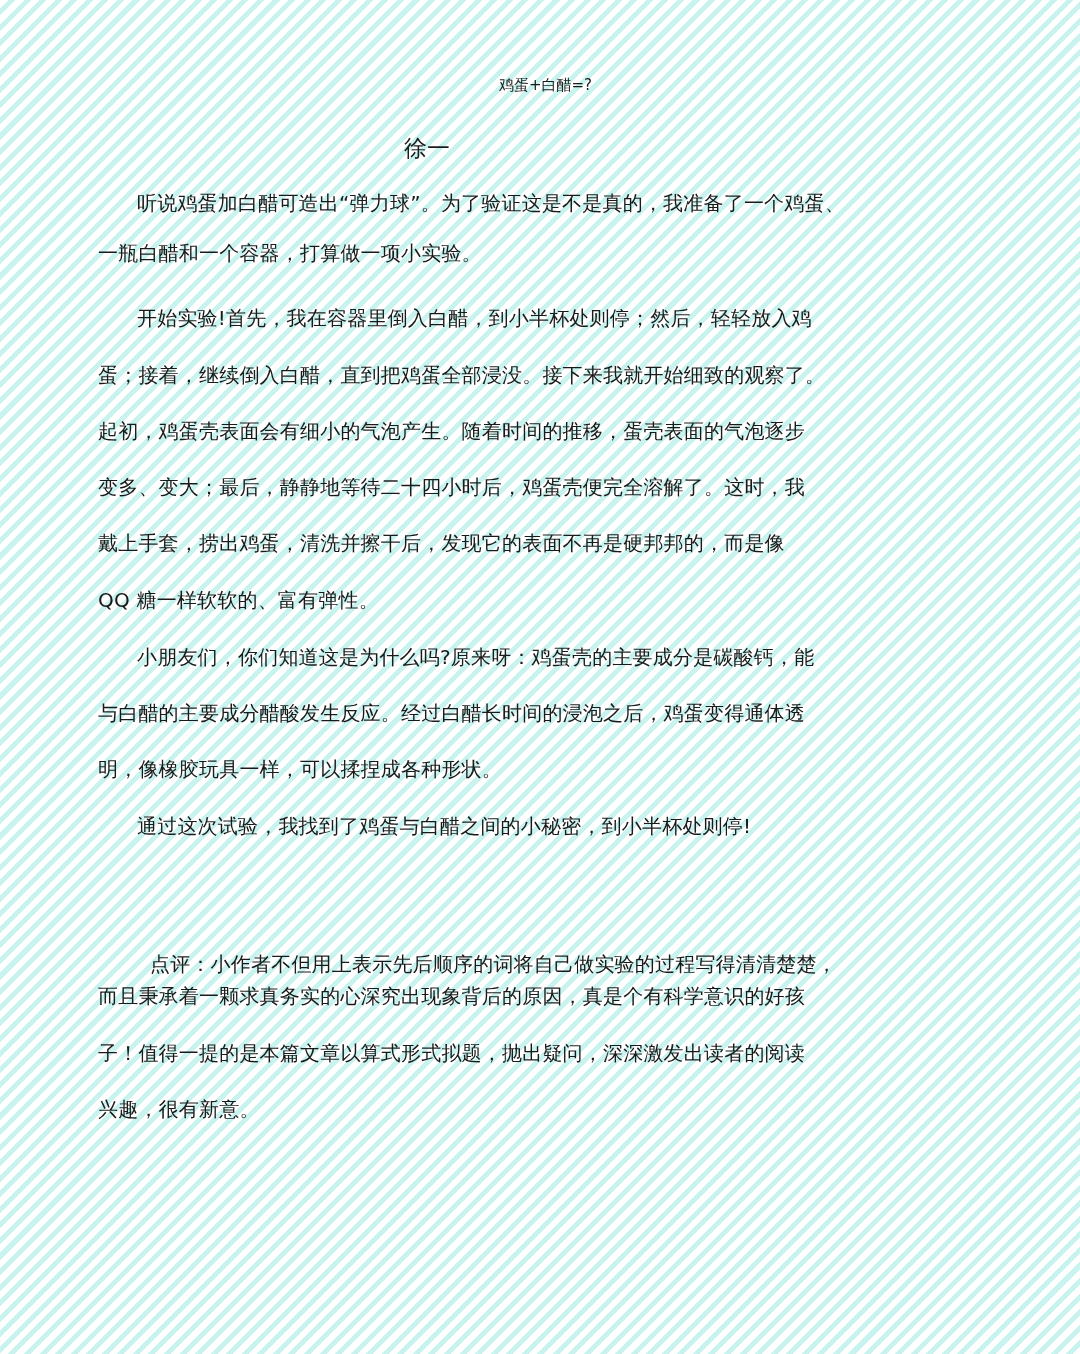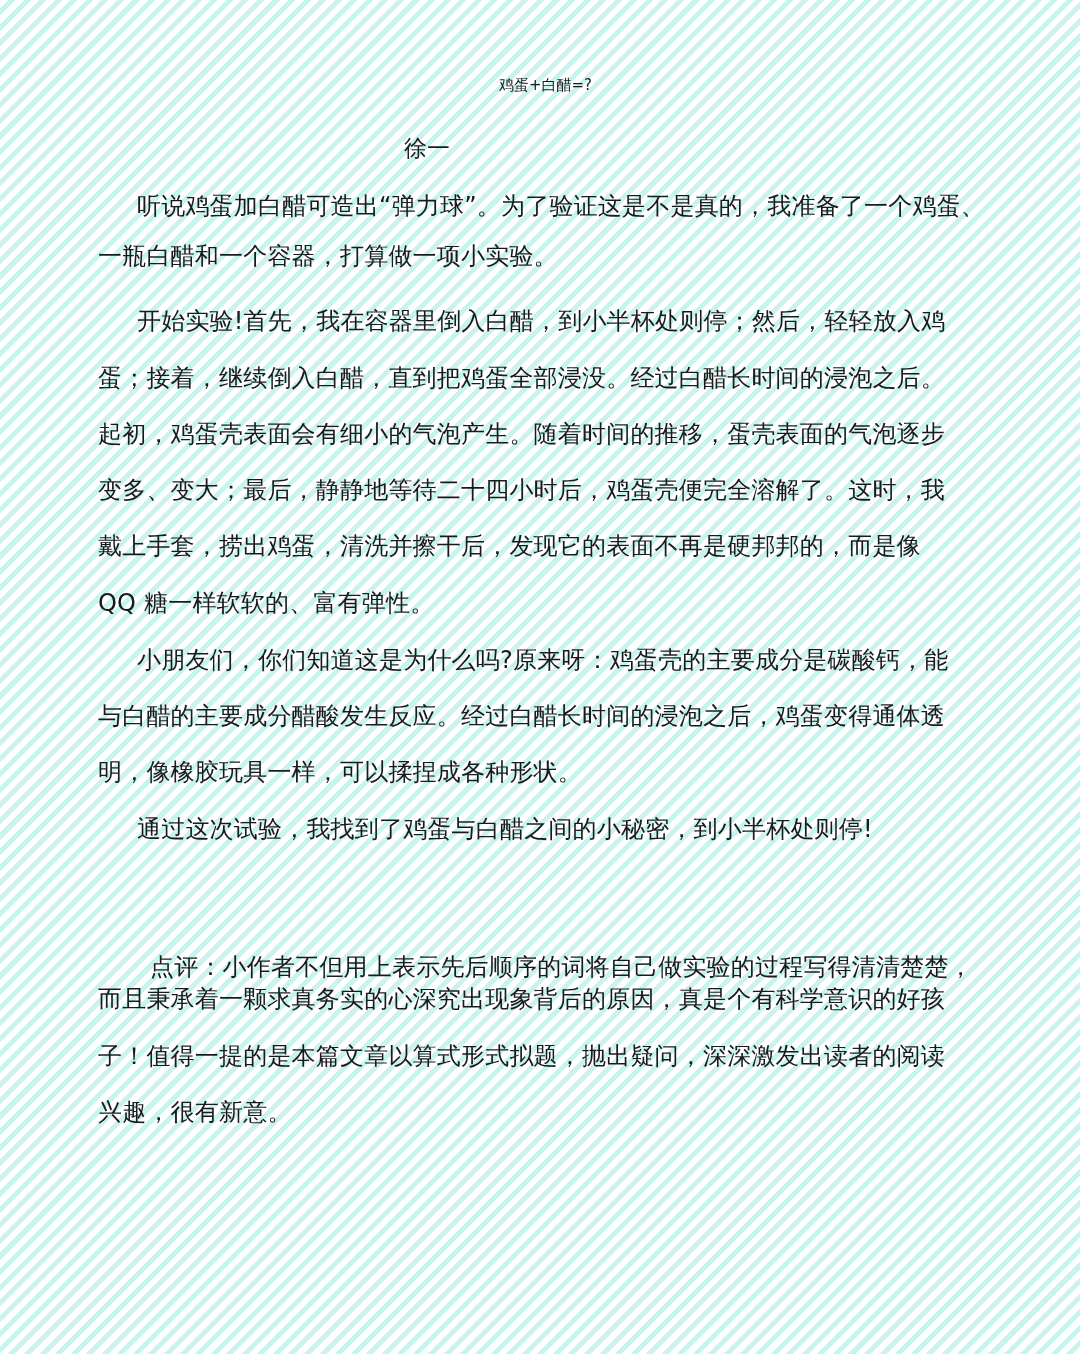--- a/index.html
+++ b/index.html
@@ -6,39 +6,39 @@
   body {
     width:1080px; height:1354px; overflow:hidden; position:relative;
     background-color:#ffffff;
     background-image: repeating-linear-gradient(135deg, #ffffff 0px, #ffffff 6px, #c9f3ee 6px, #c9f3ee 11px);
     font-family: "DejaVu Sans", "Liberation Sans", sans-serif;
     color:#1a1a1a;
   }
   .doc { position:absolute; left:0; top:0; width:1080px; height:1354px; }
   .title { position:absolute; left:0; width:1027px; text-align:center; font-size:15px; top:76px;margin-left:32px; }
   .author { position:absolute; left:0; width:854px; text-align:center; font-size:23px; top:133px; }
-  .line { position:absolute; left:98px; font-size:24px; white-space:nowrap; letter-spacing:0.2px; }
+  .line { position:absolute; left:98px; font-size:20px; white-space:nowrap; letter-spacing:0.2px; }
   .indent { left:137px; }
   .indent2 { left:150px;margin-top:24px; }
 </style>
 </head>
 <body>
 
 <div class="doc">
   <div class="title">鸡蛋+白醋=?</div>
   <div class="author">徐一</div>
 
   <div>
     <div class="line indent" style="top:190px">听说鸡蛋加白醋可造出“弹力球”。为了验证这是不是真的，我准备了一个鸡蛋、</div>
     <div class="line" style="top:240px">一瓶白醋和一个容器，打算做一项小实验。</div>
   </div>
 
   <div>
     <div class="line indent" style="top:305px">开始实验!首先，我在容器里倒入白醋，到小半杯处则停；然后，轻轻放入鸡</div>
-    <div class="line" style="top:362px">蛋；接着，继续倒入白醋，直到把鸡蛋全部浸没。经过白醋长时间的浸泡之后。</div>
+    <div class="line" style="top:362px">蛋；接着，继续倒入白醋，直到把鸡蛋全部浸没。接下来我就开始细致的观察了。</div>
     <div class="line" style="top:418px">起初，鸡蛋壳表面会有细小的气泡产生。随着时间的推移，蛋壳表面的气泡逐步</div>
     <div class="line" style="top:474px">变多、变大；最后，静静地等待二十四小时后，鸡蛋壳便完全溶解了。这时，我</div>
     <div class="line" style="top:530px">戴上手套，捞出鸡蛋，清洗并擦干后，发现它的表面不再是硬邦邦的，而是像</div>
     <div class="line" style="top:587px">QQ 糖一样软软的、富有弹性。</div>
   </div>
 
   <div>
     <div class="line indent" style="top:644px">小朋友们，你们知道这是为什么吗?原来呀：鸡蛋壳的主要成分是碳酸钙，能</div>
     <div class="line" style="top:700px">与白醋的主要成分醋酸发生反应。经过白醋长时间的浸泡之后，鸡蛋变得通体透</div>
     <div class="line" style="top:756px">明，像橡胶玩具一样，可以揉捏成各种形状。</div>

